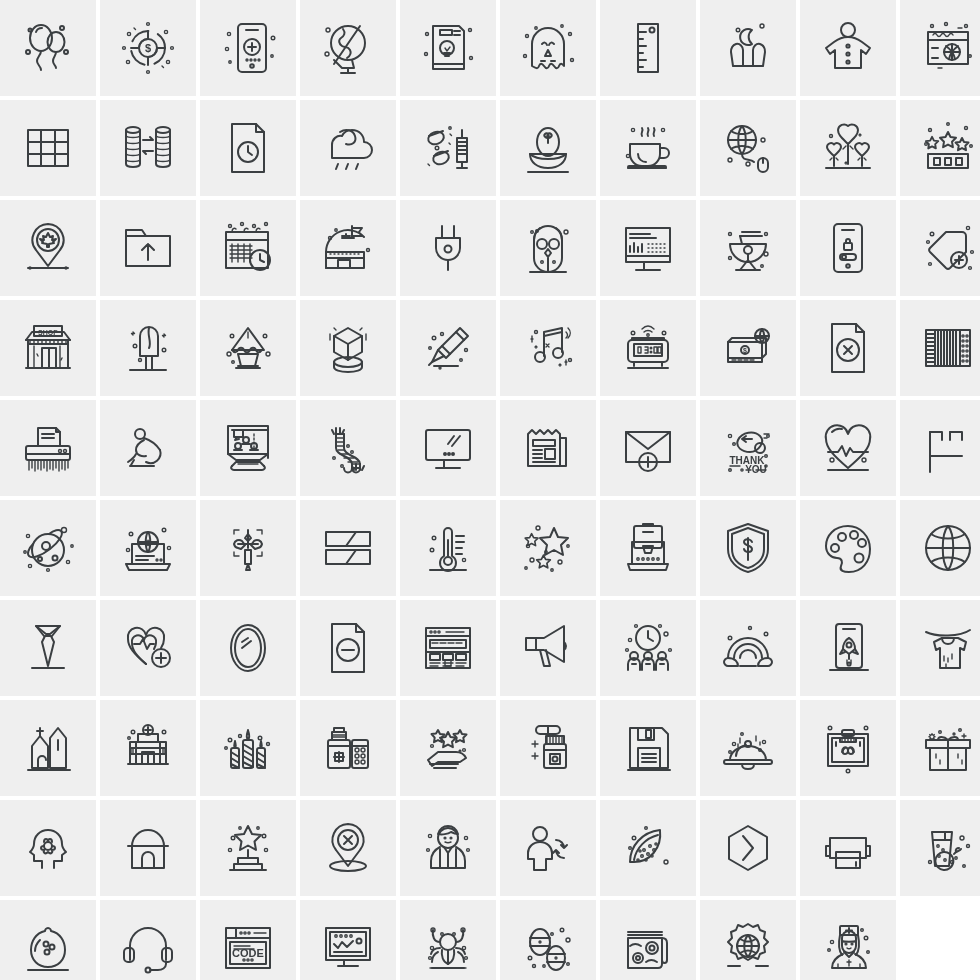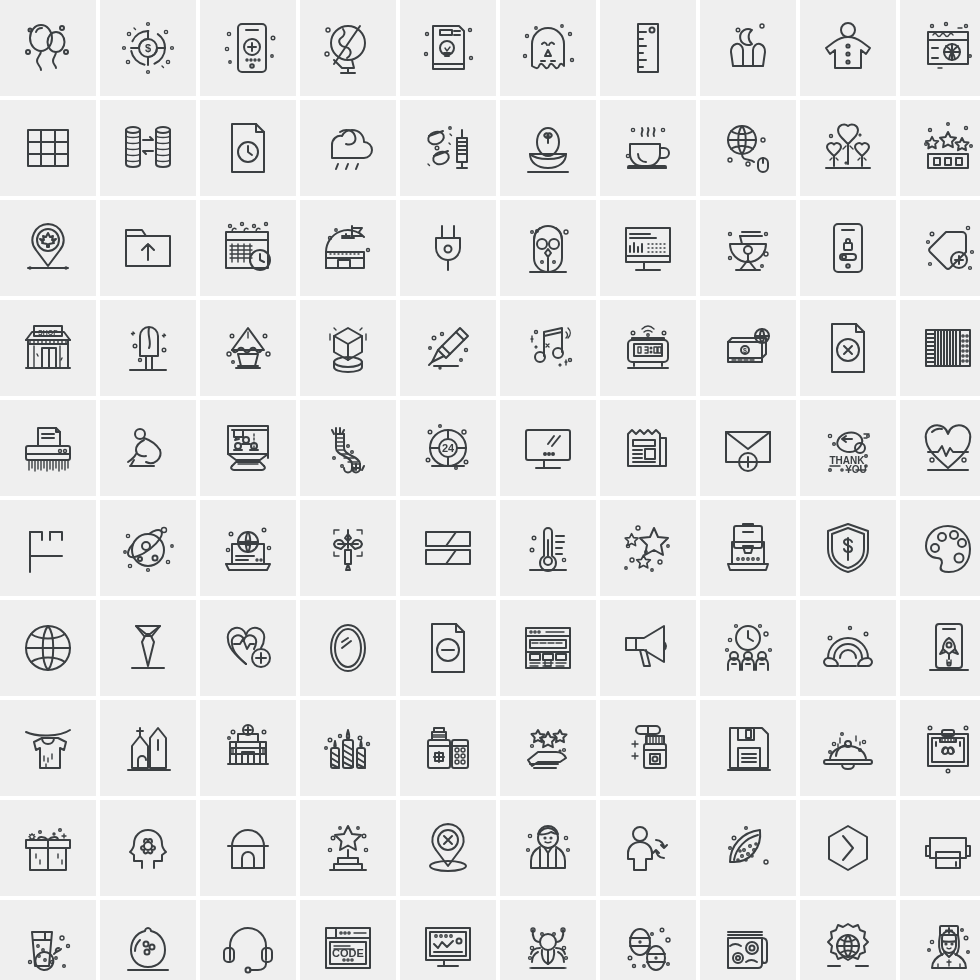--- a/index.html
+++ b/index.html
@@ -779,39 +779,20 @@
         <g class="ln-t">
           <path d="M21 22h6M21 26h6M21 30h6M22 34h6M24 38h8M28 42h10M32 46h10M36 48h8"></path>
           <circle cx="32" cy="30" r="1.3"></circle>
           <circle cx="36" cy="36" r="1.3"></circle>
           <circle cx="18" cy="42" r="1.3"></circle>
           <circle cx="26" cy="50" r="1.3"></circle>
         </g>
       </svg>
     </div>
 
-<div class="cell" title="24 Support">
-      <svg width="64" height="64" viewBox="0 0 64 64">
-        <g class="ln">
-          <circle cx="32" cy="32" r="18"></circle>
-          <circle cx="32" cy="32" r="9"></circle>
-          <path d="M32 14v9M32 41v9M14 32h9M41 32h9"></path>
-          <path d="M16 50h32"></path>
-        </g>
-        <g class="ln-t">
-          <circle cx="14" cy="16" r="1.8"></circle>
-          <circle cx="48" cy="16" r="2"></circle>
-          <circle cx="12" cy="44" r="1.8"></circle>
-          <circle cx="50" cy="46" r="1.8"></circle>
-          <circle cx="24" cy="10" r="1.3"></circle>
-          <circle cx="40" cy="52" r="1.3"></circle>
-        </g>
-        <text class="txt" x="32" y="36" text-anchor="middle" font-size="11">24</text>
-      </svg>
-    </div>
 
 <div class="cell" title="Monitor">
       <svg width="64" height="64" viewBox="0 0 64 64">
         <g class="ln">
           <rect x="10" y="14" width="44" height="30" rx="2"></rect>
           <path d="M28 44v8M20 52h24"></path>
           <path d="M38 20l-6 8M44 20l-8 10"></path>
           <circle cx="29" cy="38" r="1"></circle>
           <circle cx="33" cy="38" r="1"></circle>
           <circle cx="37" cy="38" r="1"></circle>

